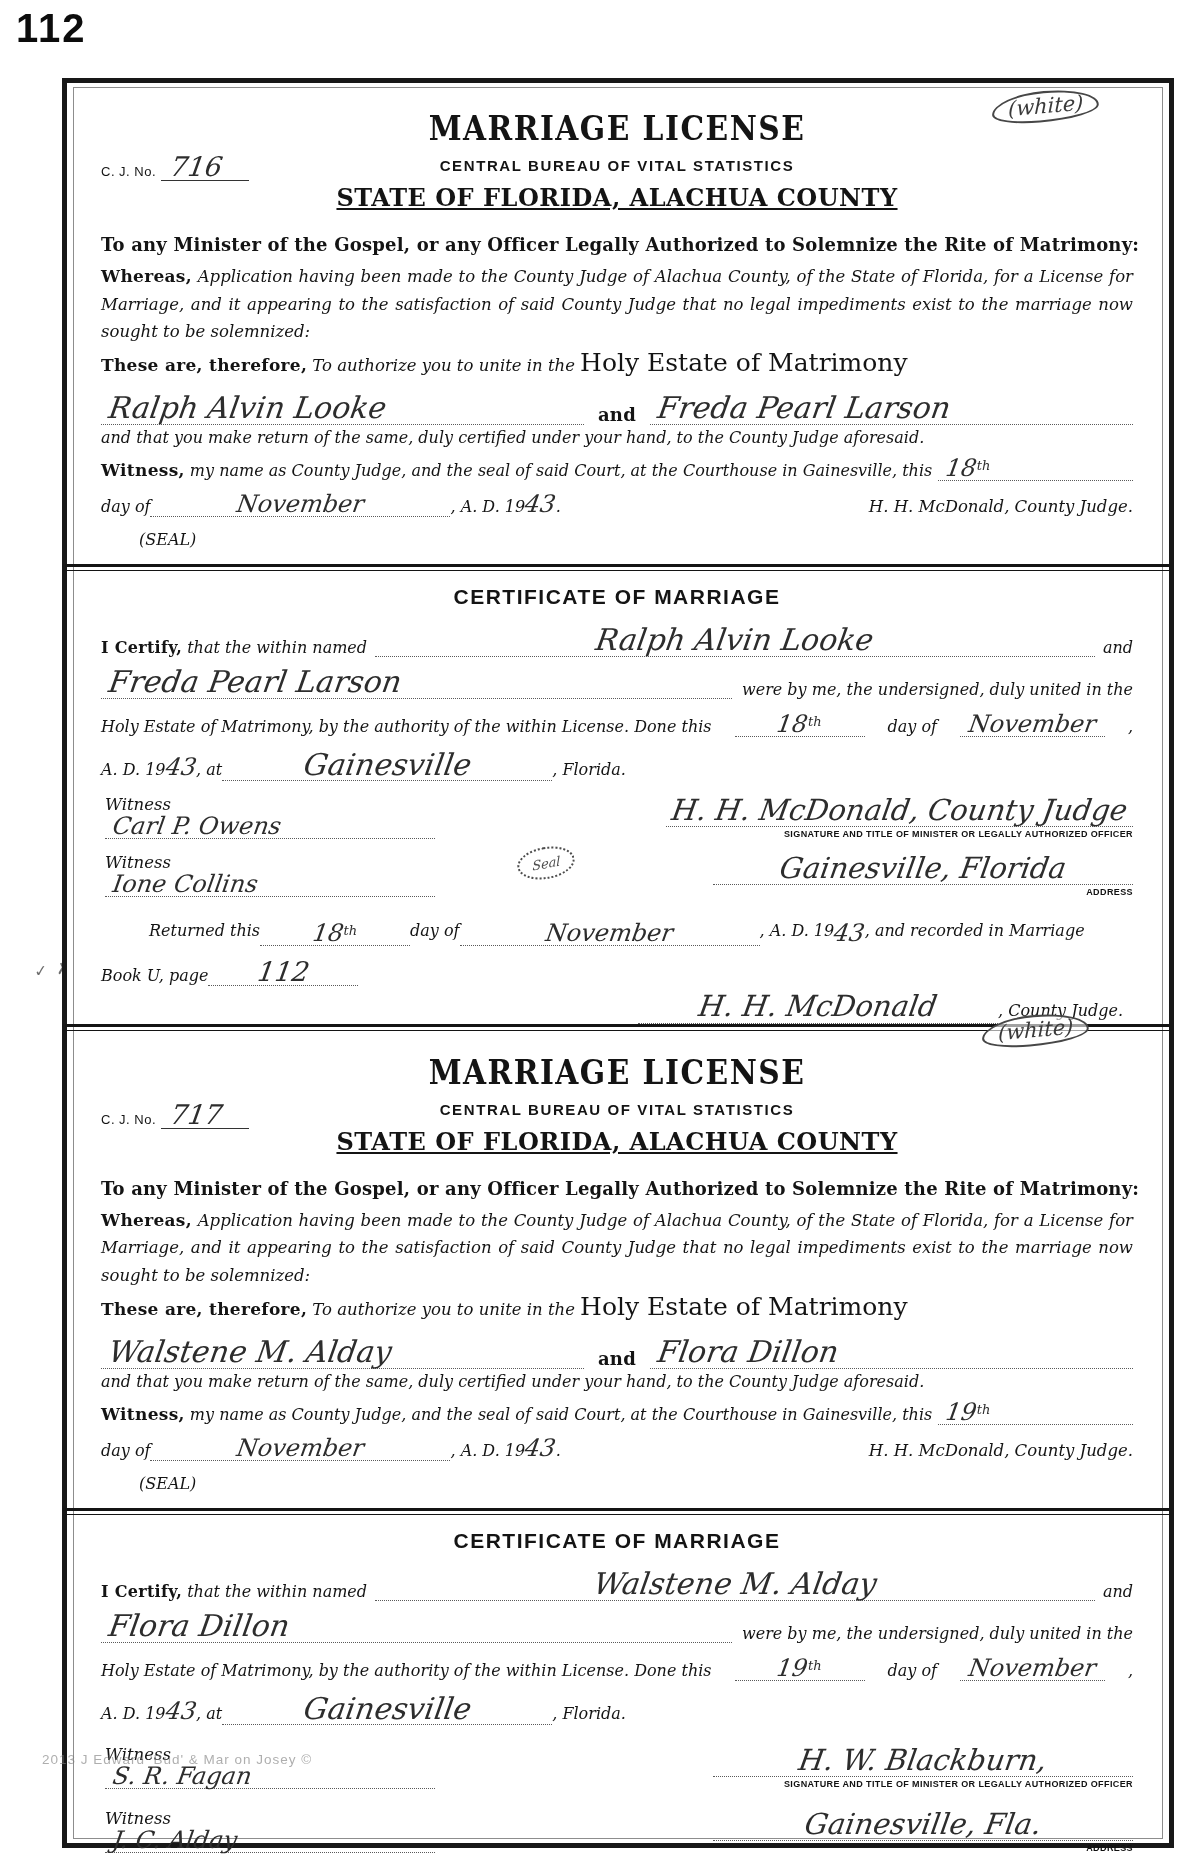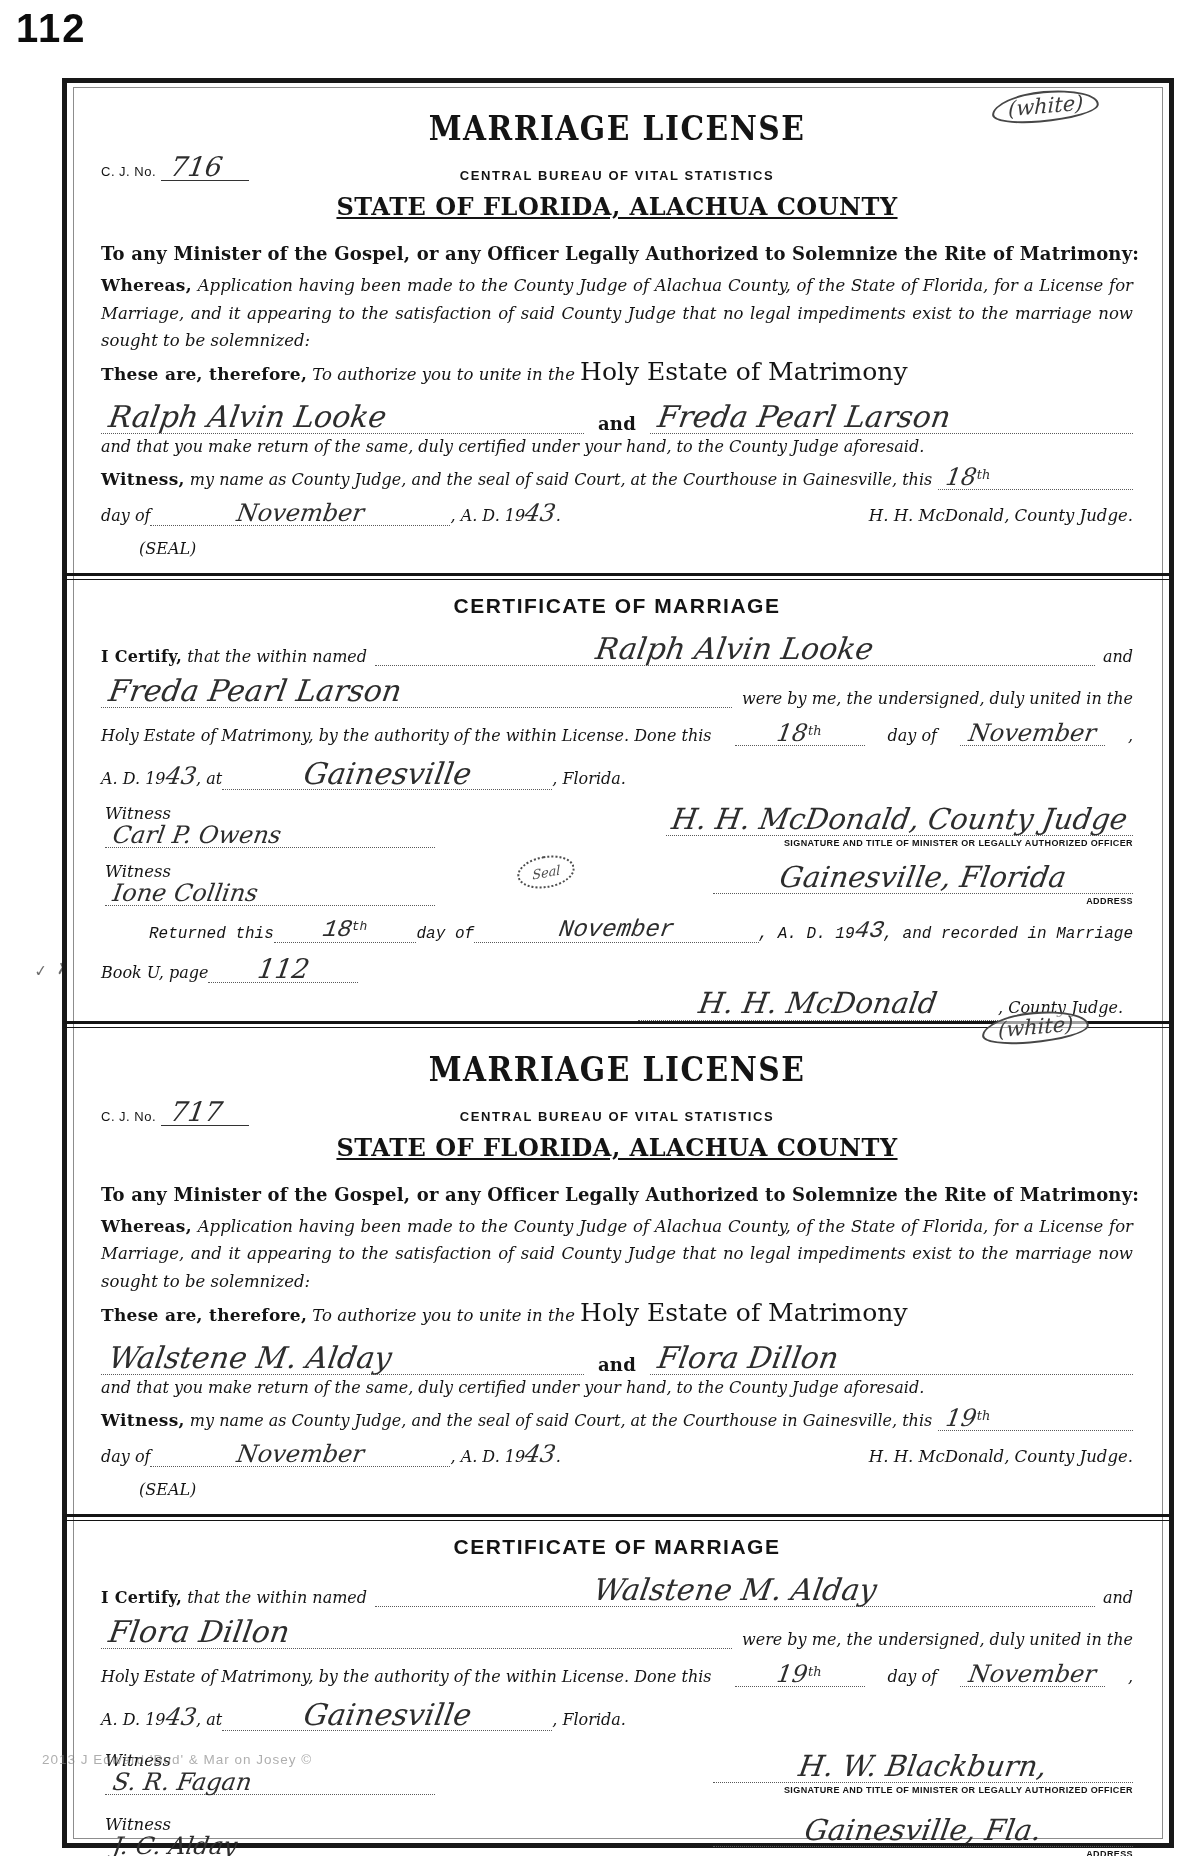--- a/index.html
+++ b/index.html
@@ -21,21 +21,21 @@
     border:5px solid #181818; background:#fff; }
   .frame-inner { position:absolute; inset:4px 6px; border:1px solid #8d8d8d; pointer-events:none; }
   .content { position:absolute; inset:0; padding:0 36px 0 34px; }
 
   section.record { position:relative; }
 
   
   .title { text-align:center; font-weight:700; font-size:33px; letter-spacing:1.5px; line-height:1.1;
     font-stretch:condensed; }
   .bureau { text-align:center; font-family:"Liberation Sans",sans-serif; font-weight:700;
-    font-size:13px; letter-spacing:1.6px; margin-top:21px; }
+    font-size:15px; letter-spacing:1.6px; margin-top:10px; }
   .state { text-align:center; font-weight:700; font-size:24px; letter-spacing:.5px; margin-top:9px;text-decoration:underline; }
   .bl { font-weight:700; font-size:17px; letter-spacing:.3px; }
   .it { font-style:italic; font-size:16px; }
   .hw { font-style:italic; color:#2d2d2d; display:inline-block; transform:skewX(-9deg);
     white-space:nowrap; line-height:1; }
   .hw-md { font-size:24px; }
   .hw-lg { font-size:30px; }
   .hw-sup { font-size:13px; font-style:italic; color:#2d2d2d; }
   .fill { display:inline-block; border-bottom:1.5px dotted #5a5a5a; vertical-align:baseline;
     padding:0 8px; }
@@ -104,21 +104,21 @@
   .wit-left .label { font-style:italic; font-size:16.5px; }
   .wit-left .fill { width:330px; text-align:left; margin-left:4px; }
   .sig-block { display:inline-block; text-align:center; min-width:420px; }
   .sig-line { display:block; border-bottom:1.5px dotted #5a5a5a; padding:0 6px 1px; }
   .hw-sig { font-size:29px; }
   .seal-stamp { position:absolute; left:416px; bottom:-40px; width:58px; height:32px;
     border:2px dotted #4d4d4d; border-radius:50%; transform:rotate(-10deg);
     display:flex; align-items:center; justify-content:center; }
   .seal-stamp .hw { font-size:13px; color:#4d4d4d; }
 
-  .returned-row { display:flex; align-items:flex-end; margin-top:12px; margin-left:48px; white-space:nowrap;font-family:Liberation Mono, monospace; }
+  .returned-row { display:flex; align-items:flex-start; margin-top:24px; margin-left:48px; white-space:nowrap; }
   .returned-row .day-fill { width:150px; text-align:center; }
   .returned-row .month-fill { width:300px; text-align:center; }
   .book-row { display:flex; align-items:baseline; margin-top:12px; }
   .book-row .fill { width:150px; text-align:center; }
   .book-row .hw { font-size:27px; }
   .recorder-row { display:flex; justify-content:flex-end; align-items:baseline; margin-top:6px;
     padding-right:10px; }
   .recorder-row .fill { width:360px; text-align:center; padding-bottom:2px; }
 
   .r1 { min-height:880px; }

